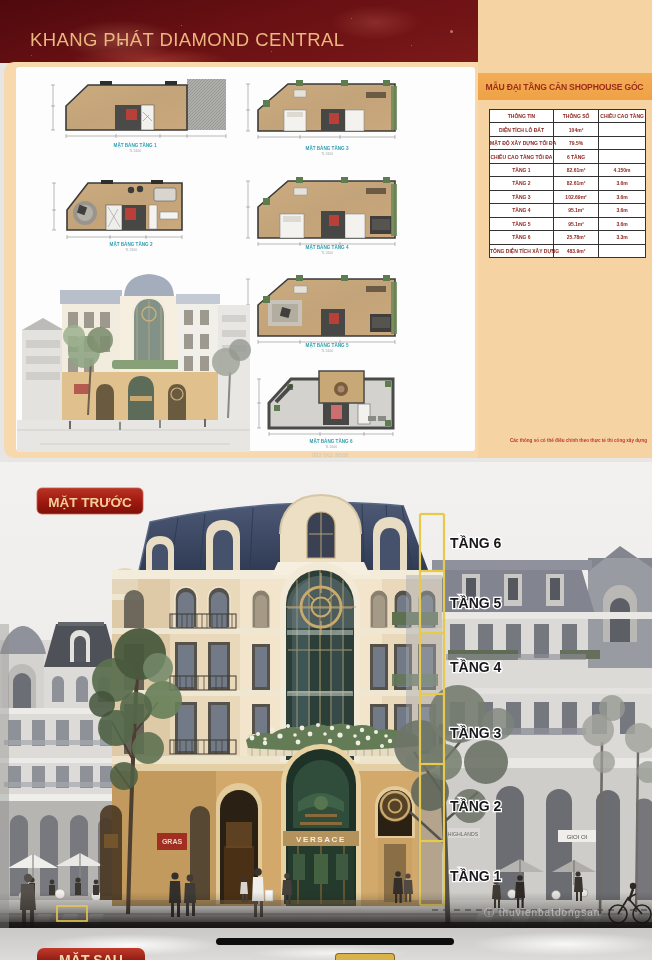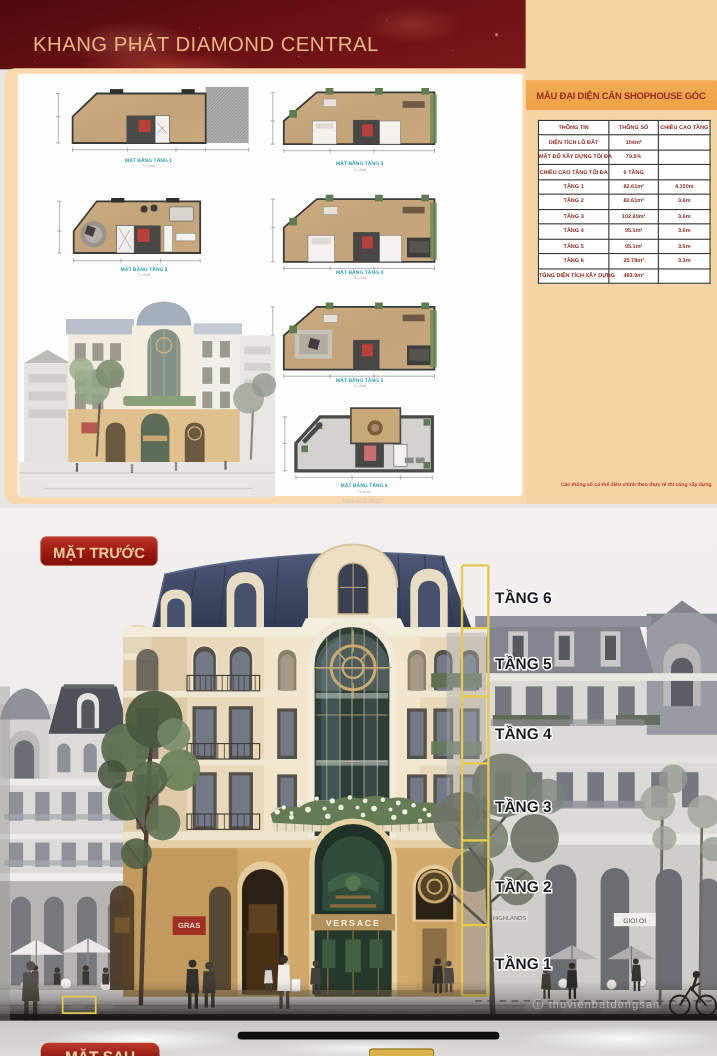--- a/index.html
+++ b/index.html
@@ -17,21 +17,21 @@
   <div class="abs" style="left:70px;top:48px;width:160px;height:24px;background:radial-gradient(ellipse at center,rgba(255,120,90,.30),rgba(255,120,90,0) 70%);"></div>
 
   <div class="abs" style="left:120px;top:42px;width:3px;height:3px;border-radius:50%;background:rgba(255,220,190,.8);box-shadow:60px -18px 0 -1px rgba(255,210,180,.55), 150px 8px 0 -1px rgba(255,200,170,.5), 230px -25px 0 -1px rgba(255,210,180,.45), 290px 2px 0 -1px rgba(255,200,170,.5), -60px -10px 0 -1px rgba(255,210,180,.5), -90px 12px 0 -1px rgba(255,200,170,.4), 330px -12px 0 0 rgba(255,215,185,.5);"></div>
 
   <div class="abs" style="left:30px;top:13px;font-size:18.5px;font-weight:normal;color:#eab77e;letter-spacing:.4px;margin-top:16px;">KHANG PHÁT DIAMOND CENTRAL</div>
 </div>
 
 <div class="abs" style="left:478px;top:0;width:174px;height:458px;background:#f5d3a3;"></div>
 
 <div class="abs" style="left:477px;top:73px;width:175px;height:27px;background:linear-gradient(180deg,#f3ad56,#efa145);display:flex;align-items:center;justify-content:center;">
-  <div style="font-size:8.6px;font-weight:bold;color:#9c2b1c;white-space:nowrap;letter-spacing:-0.2px;">MẪU ĐẠI DIỆN CĂN SHOPHOUSE GÓC</div>
+  <div style="font-size:8.6px;font-weight:bold;color:#9c2b1c;white-space:nowrap;letter-spacing:-0.2px;">MẪU ĐẠI TẦNG CĂN SHOPHOUSE GÓC</div>
 </div>
 
 <table class="abs" style="left:489px;top:109px;width:157px;height:149px;border-collapse:collapse;background:#fff;table-layout:fixed;">
   <colgroup>
       <col style="width:41%">
       <col style="width:29%">
       <col style="width:30%">
     </colgroup>
   <tbody style="font-size:5px;font-weight:bold;color:#8a1f17;text-align:center;white-space:nowrap;">
   <tr>

